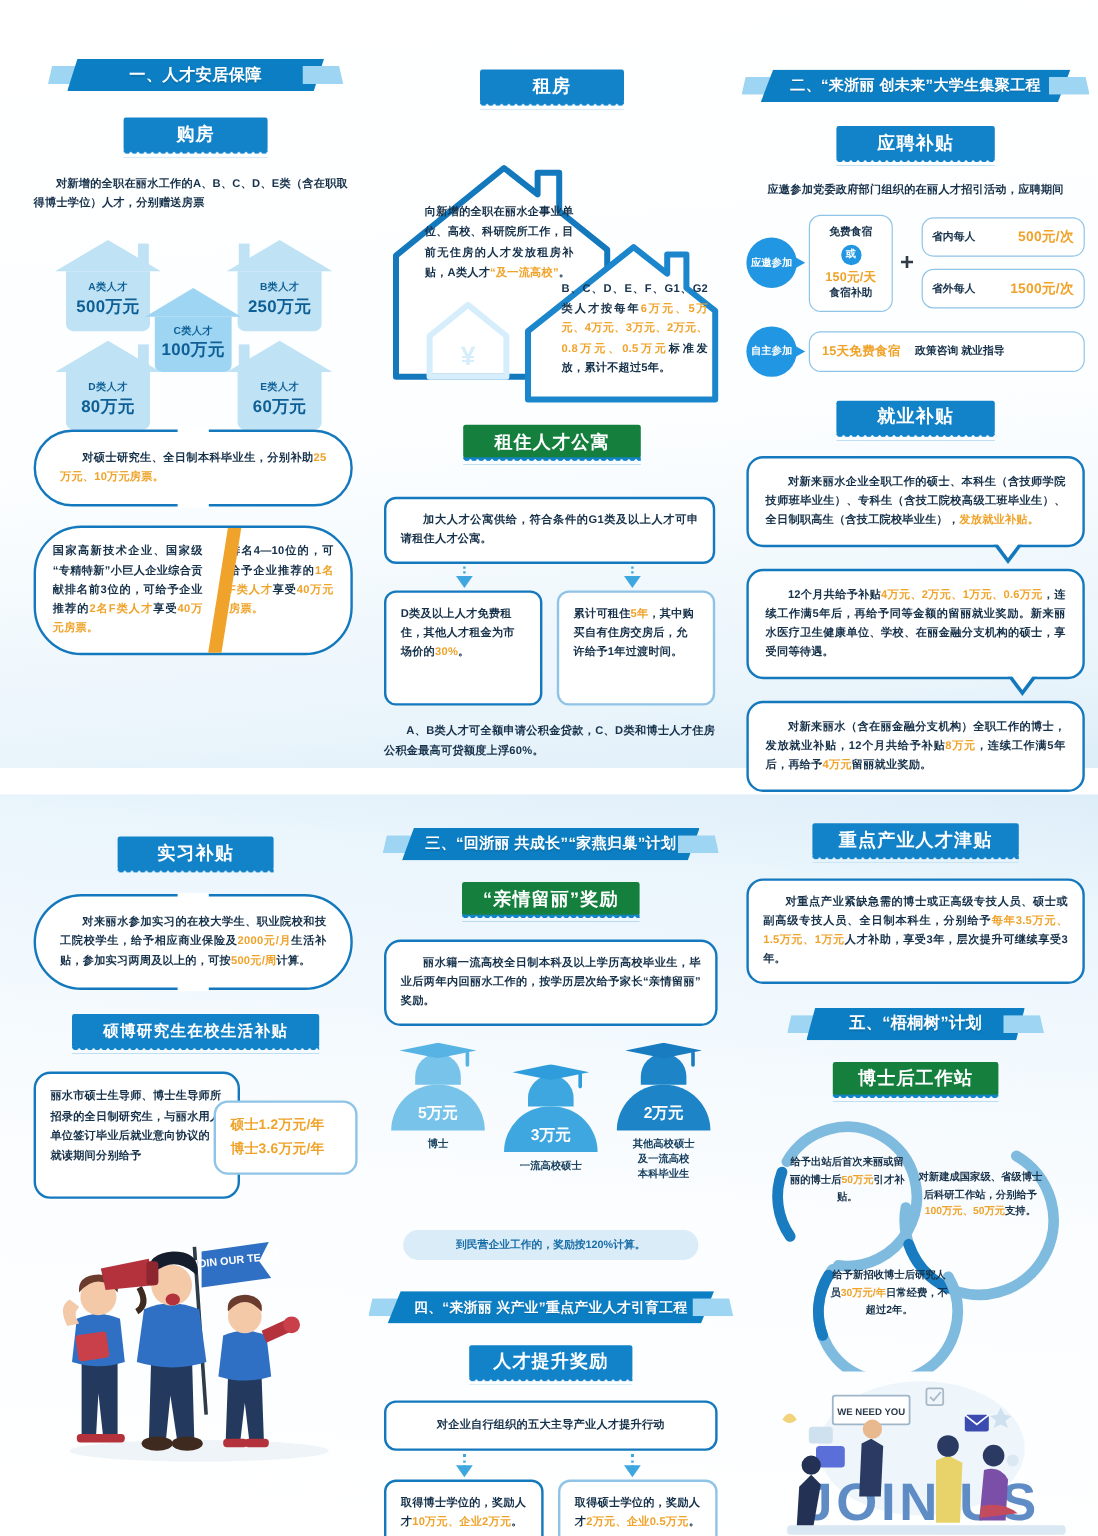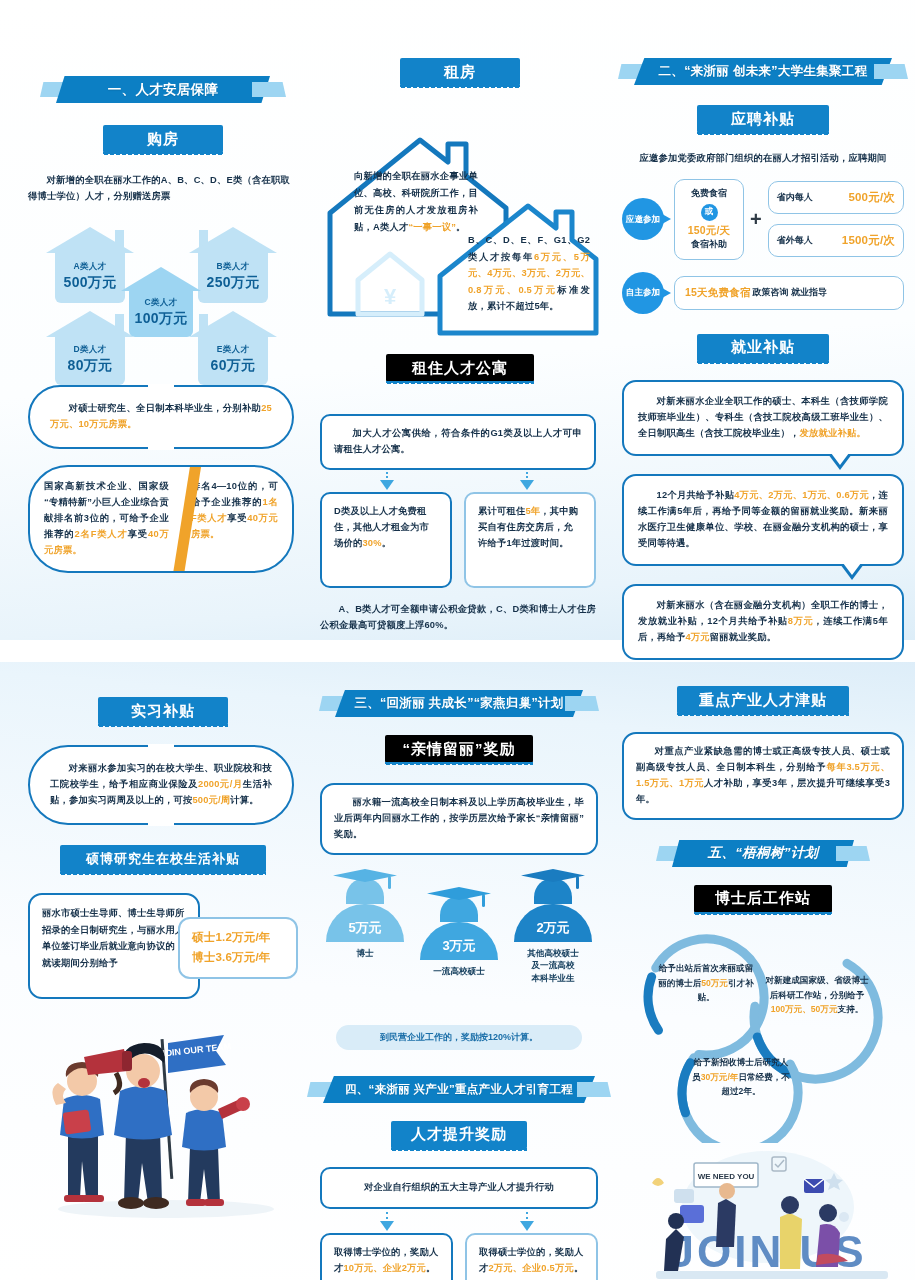--- a/index.html
+++ b/index.html
@@ -52,21 +52,21 @@
   .subhead {
     position: relative; display:flex; align-items:center; justify-content:center;
     height: 28px; color:#fff; font-weight:bold; font-size:15px; letter-spacing:1px;
     background:#1283c9; border-radius:2px; white-space:nowrap;
   }
   .subhead:after {
     content:""; position:absolute; left:0; right:0; bottom:-5px; height:6px;
     background:
       radial-gradient(circle at 3px 0, #1283c9 3px, transparent 3.3px) 0 0/6px 6px repeat-x;
   }
-  .subhead.light { background:#000000; }
+  .subhead.light { background:#15803d; }
 
   
   .para {
     font-size: 9.3px; line-height: 1.72; color:#16314a; text-align: justify;
     letter-spacing: .2px; font-weight: bold;
   }
   .para.indent { text-indent: 2em; }
   .hl { color:#f0a32a;text-align:center; }
 
   
@@ -159,21 +159,21 @@
   }
 </style>
 </head>
 <body>
 
 <div id="page">
   <div class="panel-top"></div>
   <div class="panel-bottom"></div>
   <div class="panel-gap"></div>
 
-  <div class="col" style="left:28px; top:76px; width:270px;">
+  <div class="col" style="left:28px; top:49px; width:270px;">
 
     <div class="ribbon-wrap" style="width:214px; margin:0 auto;">
       <div class="ribbon">一、人才安居保障</div>
     </div>
 
     <div class="subhead" style="width:120px; margin:22px auto 0;">
       <span>购房</span>
     </div>
 
     <div class="para indent" style="margin-top:20px; width:262px;">对新增的全职在丽水工作的A、B、C、D、E类（含在职取得博士学位）人才，分别赠送房票</div>
@@ -257,21 +257,21 @@
 
     <div style="position:relative; height:230px; margin-top:22px;">
       <svg width="280" height="230" viewBox="0 0 280 230" style="position:absolute; left:0; top:0;">
         <path d="M10,105 L100,32 L128,54 L128,36 L146,36 L146,68 L186,100 L186,206 L10,206 Z" fill="#ffffff" stroke="#1478bd" stroke-width="5" stroke-linejoin="round"></path>
         <path d="M120,168 L208,98 L236,120 L236,104 L252,104 L252,132 L276,151 L276,225 L120,225 Z" fill="#ffffff" stroke="#1b86cc" stroke-width="5" stroke-linejoin="round"></path>
         <path d="M38,172 L70,146 L102,172 L102,206 L38,206 Z" fill="none" stroke="#d6eefb" stroke-width="5" stroke-linejoin="round"></path>
         <text x="70" y="196" text-anchor="middle" font-size="22" fill="#d6eefb" font-family="Liberation Sans, sans-serif" font-weight="bold">¥</text>
       </svg>
 
       <div class="para" style="position:absolute; left:34px; top:60px; width:124px; line-height:1.8;">
-        <span class="para indent">向新增的全职在丽水企事业单位、高校、科研院所工作，目前无住房的人才发放租房补贴，A类人才</span><span class="hl">“一事一议”</span><span>。</span>
+        <span class="para indent">向新增的全职在丽水企事业单位、高校、科研院所工作，目前无住房的人才发放租房补贴，A类人才</span><span class="hl">“及一流高校”</span><span>。</span>
       </div>
 
       <div class="para" style="position:absolute; left:148px; top:124px; width:122px; line-height:1.78;">
         <span>B、C、D、E、F、G1、G2类人才按每年</span><span class="hl">6万元、5万元、4万元、3万元、2万元、0.8万元、0.5万元</span><span>标准发放，累计不超过5年。</span>
       </div>
     </div>
 
     <div class="subhead light" style="width:148px; margin:16px auto 0;">
       <span>租住人才公寓</span>
     </div>
@@ -337,21 +337,21 @@
           <span class="amt">1500元/次</span>
         </div>
       </div>
     </div>
 
     <div style="display:flex; align-items:center; margin-top:12px;">
       <div class="tagbub">
         <span>自主</span>
         <span>参加</span>
       </div>
-      <div class="rcard soft thin" style="flex:1; margin-left:10px; padding:9px 10px; display:flex; align-items:flex-end; gap:2px;">
+      <div class="rcard soft thin" style="flex:1; margin-left:10px; padding:9px 10px; display:flex; align-items:flex-end; gap:12px;">
         <span class="amt" style="font-size:10.5px;">15天免费食宿</span>
         <span class="mini">政策咨询  就业指导</span>
       </div>
     </div>
 
     <div class="subhead" style="width:132px; margin:20px auto 0;">
       <span>就业补贴</span>
     </div>
 
     <div class="bubble" style="margin-top:18px; width:282px;">
@@ -534,21 +534,21 @@
     <div class="subhead" style="width:172px; margin:0 auto;">
       <span>重点产业人才津贴</span>
     </div>
 
     <div class="rcard" style="margin-top:18px; width:282px; border-radius:14px;">
       <div class="para indent">
         <span>对重点产业紧缺急需的博士或正高级专技人员、硕士或副高级专技人员、全日制本科生，分别给予</span><span class="hl">每年3.5万元、1.5万元、1万元</span><span>人才补助，享受3年，层次提升可继续享受3年。</span>
       </div>
     </div>
 
-    <div class="ribbon-wrap" style="width:182px; margin:20px auto 0;font-style:italic;">
+    <div class="ribbon-wrap" style="width:182px; margin:20px auto 0;">
       <div class="ribbon">五、“梧桐树”计划</div>
     </div>
 
     <div class="subhead light" style="width:138px; margin:18px auto 0;">
       <span>博士后工作站</span>
     </div>
 
     <div style="position:relative; height:218px; margin-top:12px;">
       <svg width="282" height="218" viewBox="0 0 282 218" style="position:absolute; left:0; top:0;">
         <circle cx="84" cy="72" r="58" fill="none" stroke="#7fbbdf" stroke-width="9" stroke-dasharray="250 115" stroke-linecap="round" transform="rotate(-150 84 72)"></circle>

